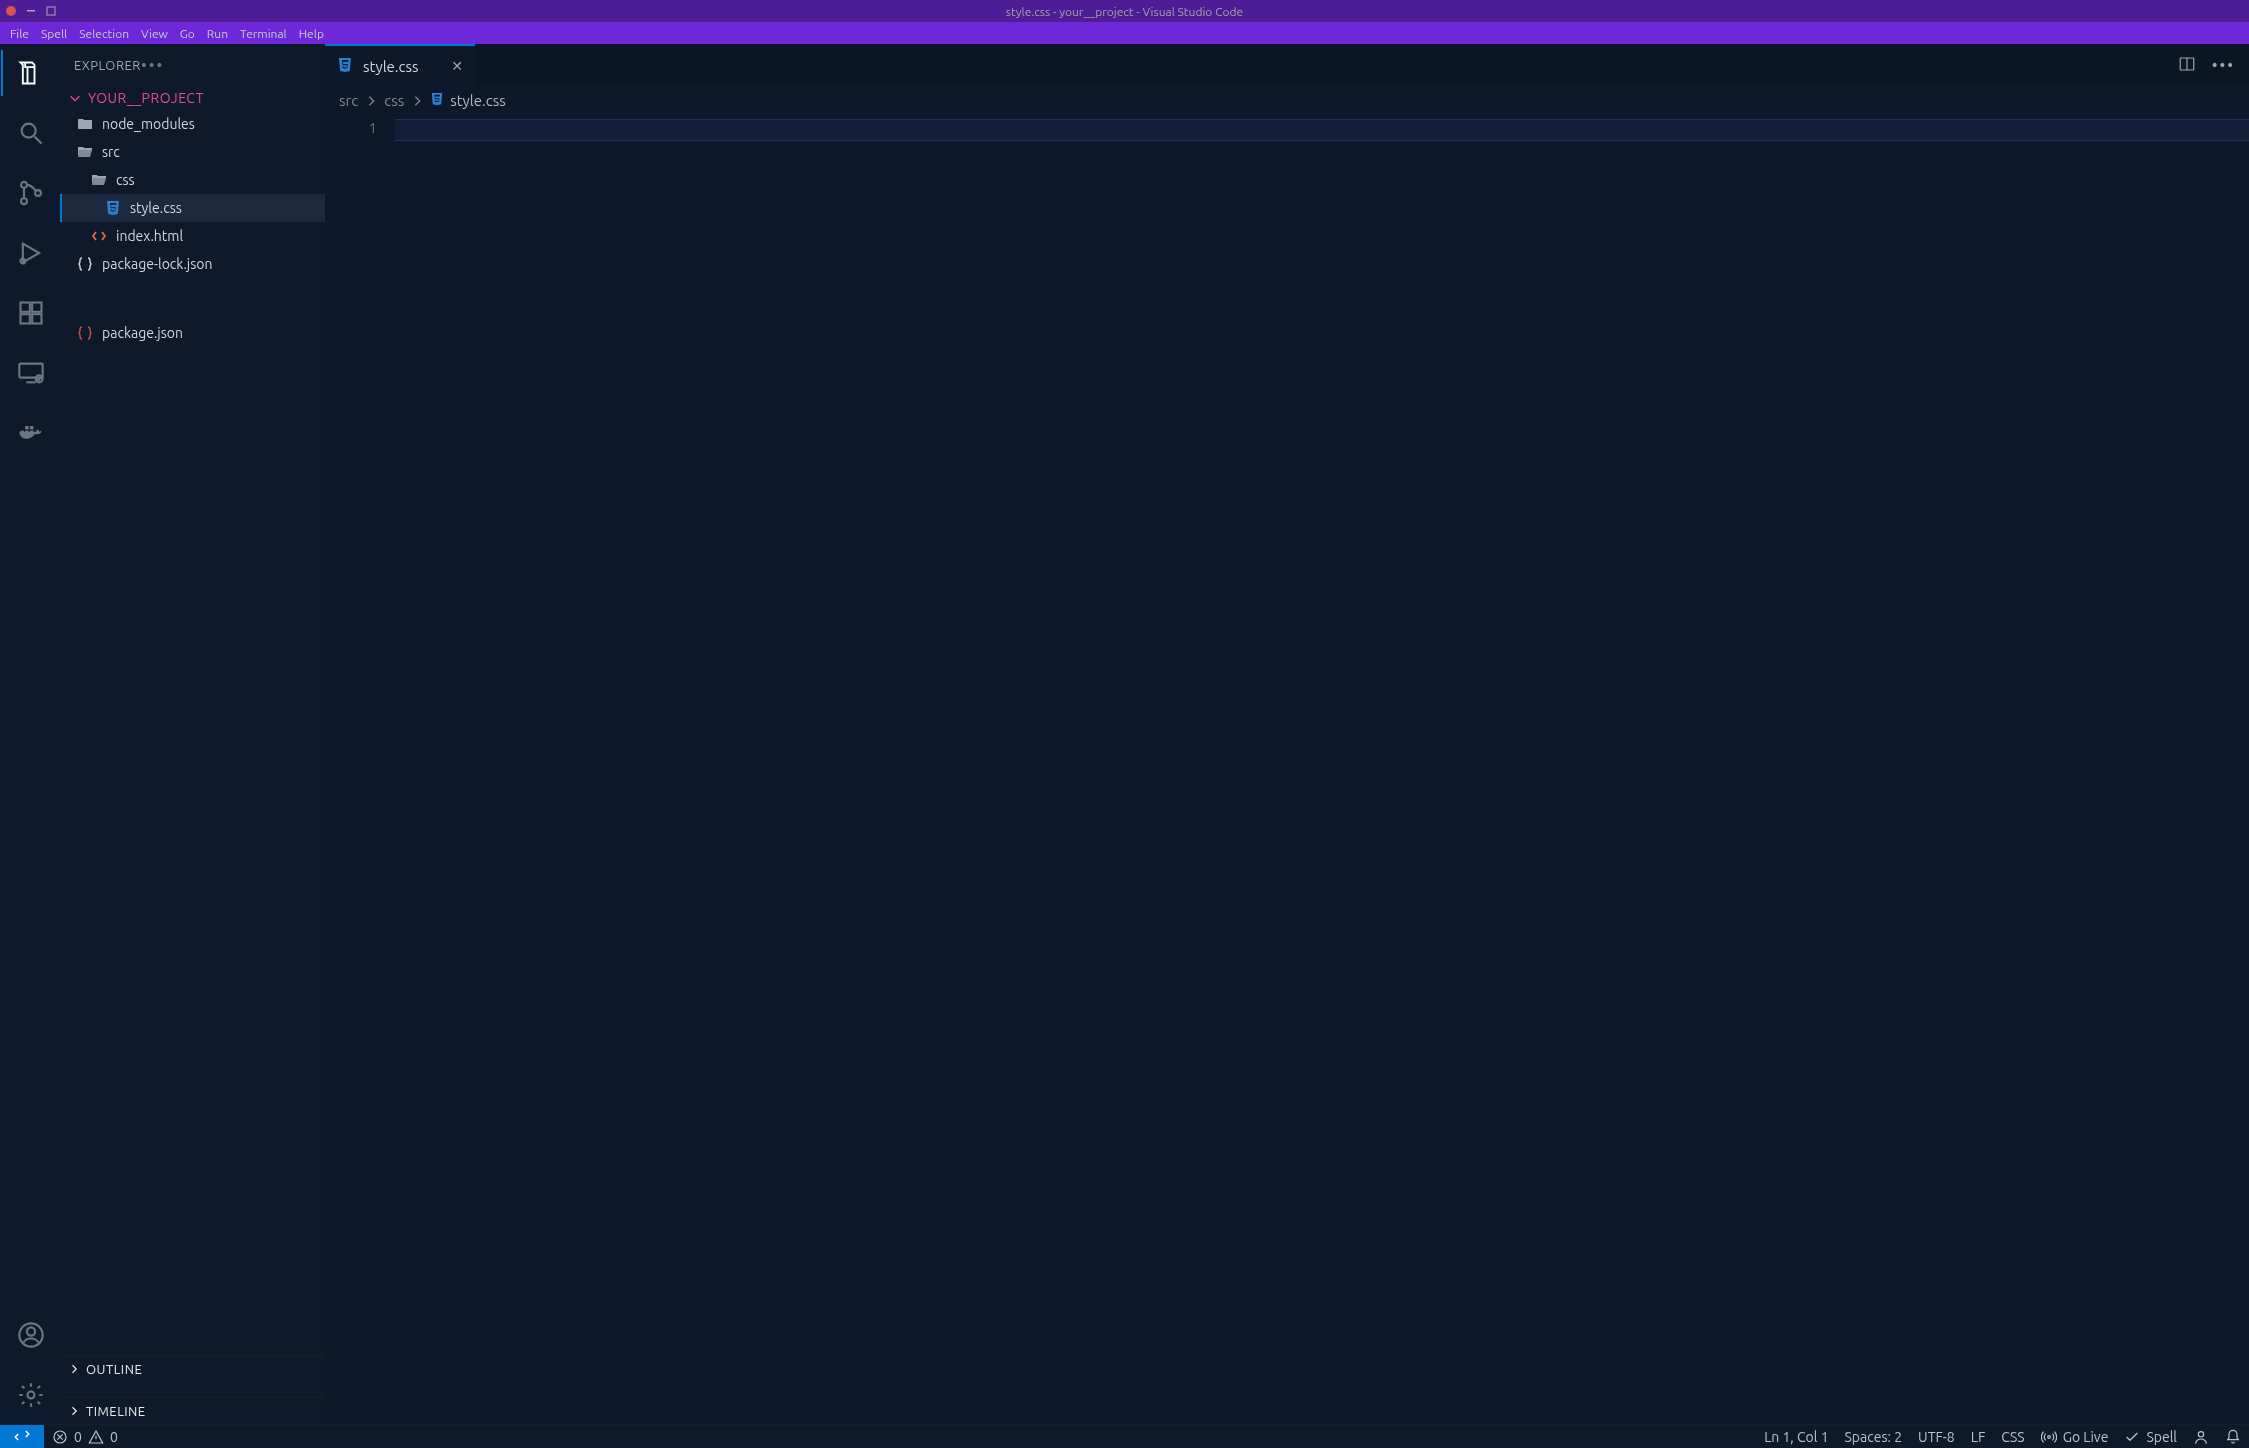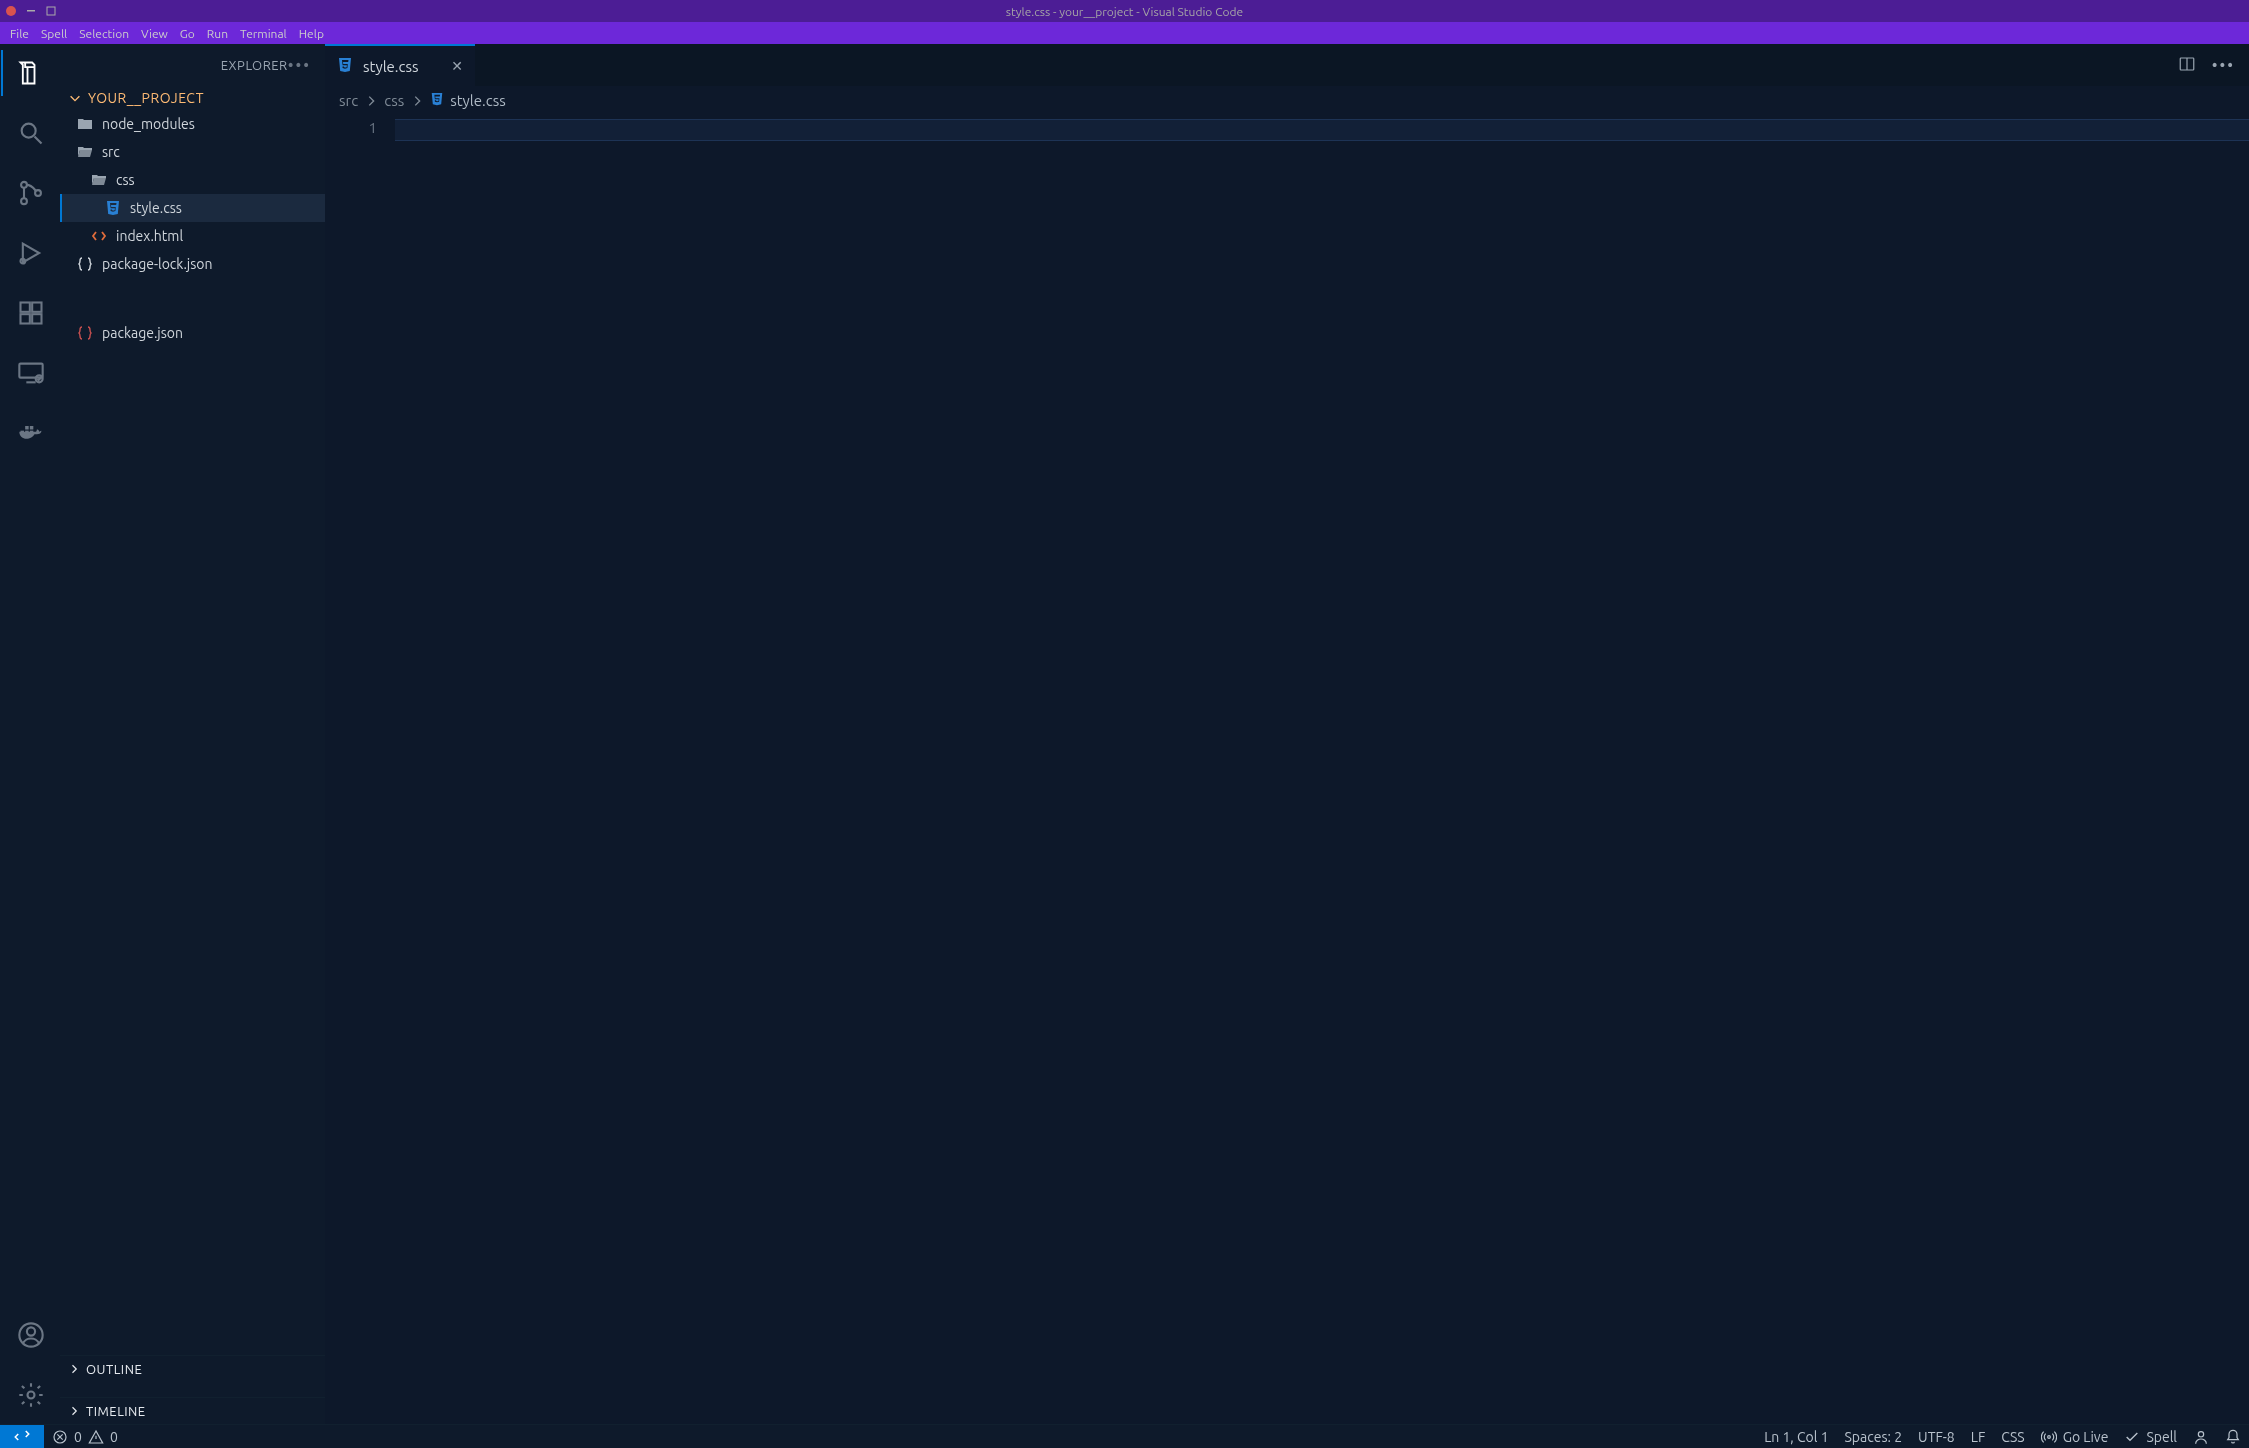--- a/index.html
+++ b/index.html
@@ -22,23 +22,23 @@
 
 .activitybar { width: 60px; background: #0e1a2b; display: flex; flex-direction: column; justify-content: space-between; padding: 6px 0; border-left: 2px solid transparent; }
 .ab-top, .ab-bottom { display: flex; flex-direction: column; align-items: center; gap: 14px; }
 .ab-icon { width: 60px; height: 46px; display: flex; align-items: center; justify-content: center; color: #6b7684; cursor: pointer; position: relative; }
 .ab-icon.active { color: #ffffff; }
 .ab-icon.active::before { content: ""; position: absolute; left: 0; top: 0; bottom: 0; width: 2px; background: #0078d4; }
 .ab-icon svg { width: 28px; height: 28px; }
 
 
 .sidebar { width: 265px; background: #0e1a2b; display: flex; flex-direction: column; }
-.sb-header { height: 42px; display: flex; align-items: center; justify-content: flex-end; padding: 0 14px; color: #9aa5b1; font-size: 13px; letter-spacing: 0.5px; }
+.sb-header { height: 42px; display: flex; align-items: center; justify-content: flex-start; padding: 0 14px; color: #9aa5b1; font-size: 13px; letter-spacing: 0.5px; }
 .sb-dots { color: #6b7684; font-size: 16px; letter-spacing: 2px; }
-.sb-root { display: flex; align-items: center; gap: 6px; padding: 4px 8px; color: #fdba74; font-size: 14px; letter-spacing: 0.5px; cursor: pointer; }
+.sb-root { display: flex; align-items: center; gap: 6px; padding: 4px 8px; color: #ec4899; font-size: 14px; letter-spacing: 0.5px; cursor: pointer; }
 .sb-root svg { width: 14px; height: 14px; }
 
 .tree { flex: 1; font-size: 14px; overflow: auto; text-align: right; }
 .node { display: flex; align-items: center; gap: 8px; height: 28px; cursor: pointer; color: #d0d6dc; }
 .node.selected { background: #1b2a3f; position: relative; }
 .node.selected::before { content: ""; position: absolute; left: 0; top: 0; bottom: 0; width: 2px; background: #0078d4; }
 .node .icon { width: 18px; display: flex; align-items: center; justify-content: center; }
 .node .icon svg { width: 16px; height: 16px; }
 
 .sb-sections { }

